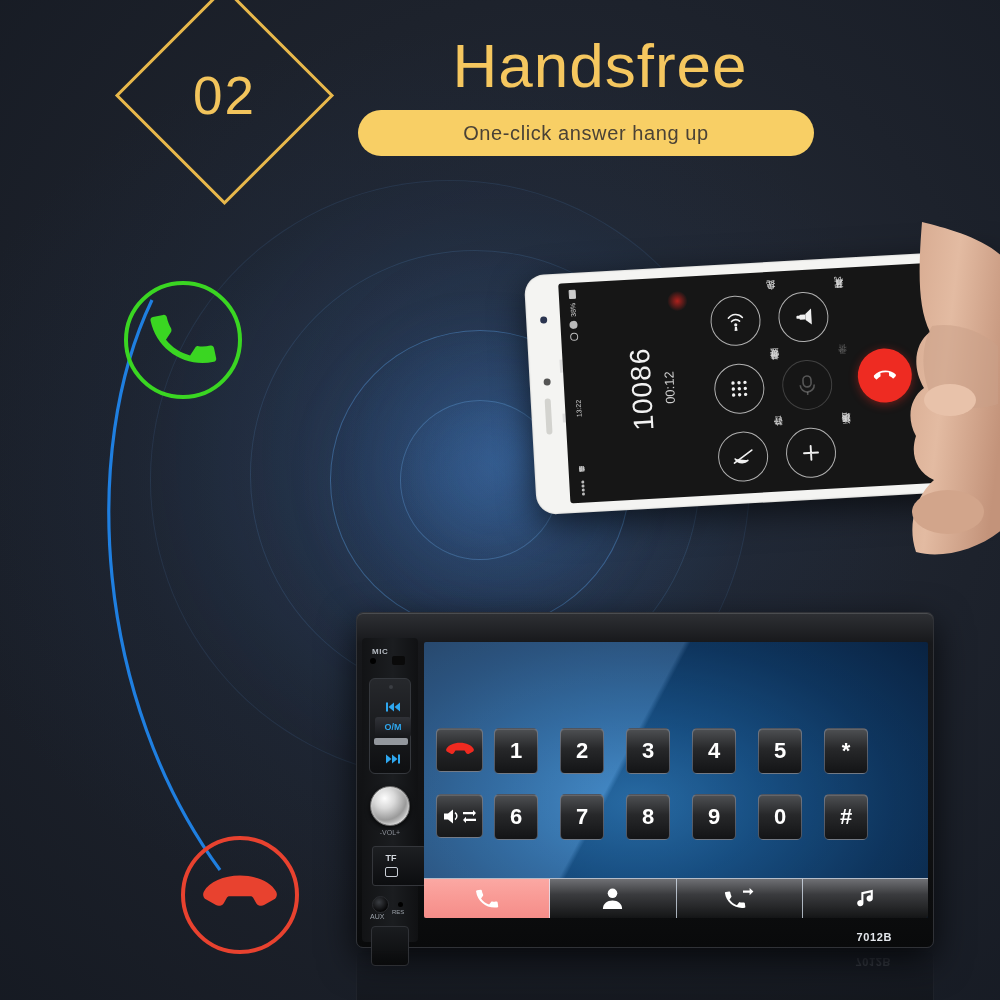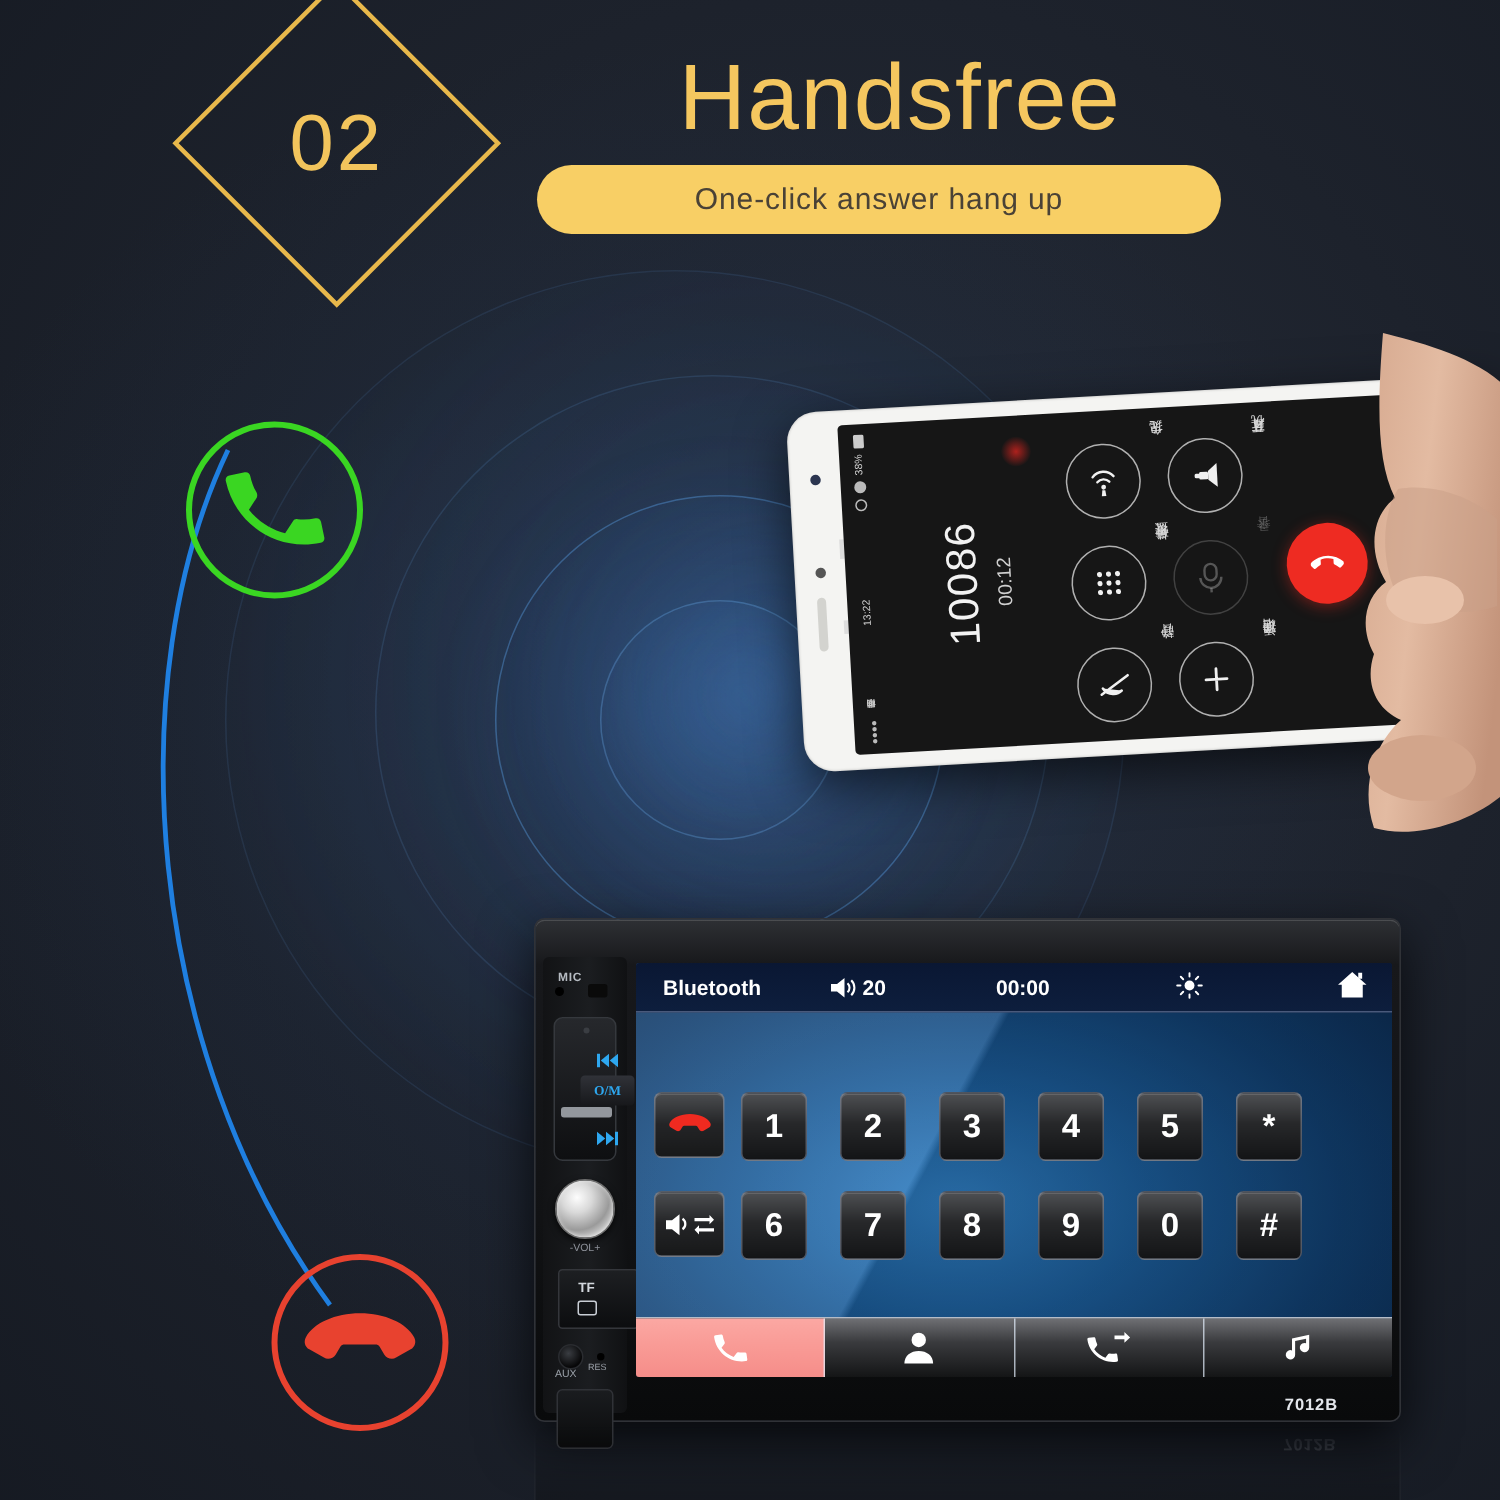--- a/index.html
+++ b/index.html
@@ -148,22 +148,22 @@
   #lbl-mic { position:absolute; left:10px; top:9px; color:#b6bbc2; font-size:8px; font-weight:bold; letter-spacing:0.5px; }
   #lbl-ir  { position:absolute; left:34px; top:9px; color:#b6bbc2; font-size:8px; font-weight:bold; letter-spacing:0.5px;margin-top:34px; }
   #mic-hole { position:absolute; left:8px; top:20px; width:6px; height:6px; border-radius:50%; background:#000; }
   #ir-win   { position:absolute; left:30px; top:18px; width:13px; height:9px; border-radius:2px; background:#0a0a0a; }
 
   #btnstack {
     position:absolute; left:7px; top:40px; width:42px; height:96px;
     background:linear-gradient(180deg,#26282c,#0e0f11);
     border-radius:6px; border:1px solid #35383d;
   }
-  .hwbtn { position:absolute; left:17px; width:36px; display:flex; align-items:center; justify-content:center;
-           color:#2ea7ef; font-size:11px;font-family:Liberation Serif, serif; }
+  .hwbtn { position:absolute; left:5px; width:36px; display:flex; align-items:center; justify-content:center;
+           color:#2ea7ef; font-size:11px; }
   #hw-prev { top:18px; height:20px; }
   #hw-pwr  { top:38px; height:20px; background:linear-gradient(180deg,#303238,#17181b); border-radius:3px; font-size:9px; font-weight:bold; }
   #hw-next { top:70px; height:20px; }
   #hw-sep  { position:absolute; left:4px; top:59px; width:34px; height:7px; background:#93979d; border-radius:2px; }
   #hw-led  { position:absolute; left:19px; top:6px; width:4px; height:4px; border-radius:50%; background:#3a3d42; }
 
   #knob {
     position:absolute; left:8px; top:148px; width:40px; height:40px; border-radius:50%;
     background:
       radial-gradient(circle at 36% 30%, #fdfdfd 0%, #d9d9d9 28%, #9a9a9a 60%, #cfcfcf 78%, #818181 100%);
@@ -473,44 +473,20 @@
 
     <div id="aux"></div>
     <div id="aux-lab">AUX</div>
     <div id="res"></div>
     <div id="res-lab">RES</div>
     <div id="slot-bottom"></div>
   </div>
 
   <div id="screen">
 
-    <div id="statusbar">
-      <span id="sb-bt">Bluetooth</span>
-      <span id="sb-volwrap">
-        <svg width="19" height="15" viewBox="0 0 19 15" fill="#fff">
-          <path d="M0 5 L4 5 L9 1 L9 14 L4 10 L0 10 Z"></path>
-          <path d="M11 4.5 a4 4 0 0 1 0 6" fill="none" stroke="#fff" stroke-width="1.4"></path>
-          <path d="M13.5 2.5 a7 7 0 0 1 0 10" fill="none" stroke="#fff" stroke-width="1.4"></path>
-        </svg>
-        <span>20</span>
-      </span>
-      <span id="sb-time">00:00</span>
-      <span id="sb-bright">
-        <svg width="18" height="18" viewBox="0 0 18 18" fill="none" stroke="#fff" stroke-width="1.3" stroke-linecap="round">
-          <circle cx="9" cy="9" r="3.3" fill="#fff" stroke="none"></circle>
-          <path d="M9 0.8V3M9 15v2.2M0.8 9H3M15 9h2.2M3.2 3.2l1.6 1.6M13.2 13.2l1.6 1.6M14.8 3.2l-1.6 1.6M4.8 13.2l-1.6 1.6"></path>
-        </svg>
-      </span>
-      <span id="sb-home">
-        <svg width="21" height="19" viewBox="0 0 21 19" fill="#fff">
-          <path d="M10.5 1 L20 9.5 L17.5 9.5 L17.5 18 L3.5 18 L3.5 9.5 L1 9.5 Z"></path>
-          <rect x="14.5" y="1.5" width="2.6" height="4"></rect>
-        </svg>
-      </span>
-    </div>
 
 
     <div id="keypad">
       <div class="sidekey" id="s-hangup" style="top:0;">
         <svg width="30" height="22" viewBox="0 0 24 18">
           <path fill="#f02a20" d="M12 3C6.9 3 2.5 5 0.9 7.9c-.5.9-.2 2 .7 2.5l3 1.7c.8.5 1.9.2 2.4-.6l1-1.7c.2-.3.5-.4.8-.4h6.4c.3 0 .6.1.8.4l1 1.7c.5.8 1.6 1.1 2.4.6l3-1.7c.9-.5 1.2-1.6.7-2.5C21.5 5 17.1 3 12 3z"></path>
         </svg>
       </div>
       <div class="sidekey" id="s-audio" style="top:66px;">
         <svg width="32" height="17" viewBox="0 0 32 17">

